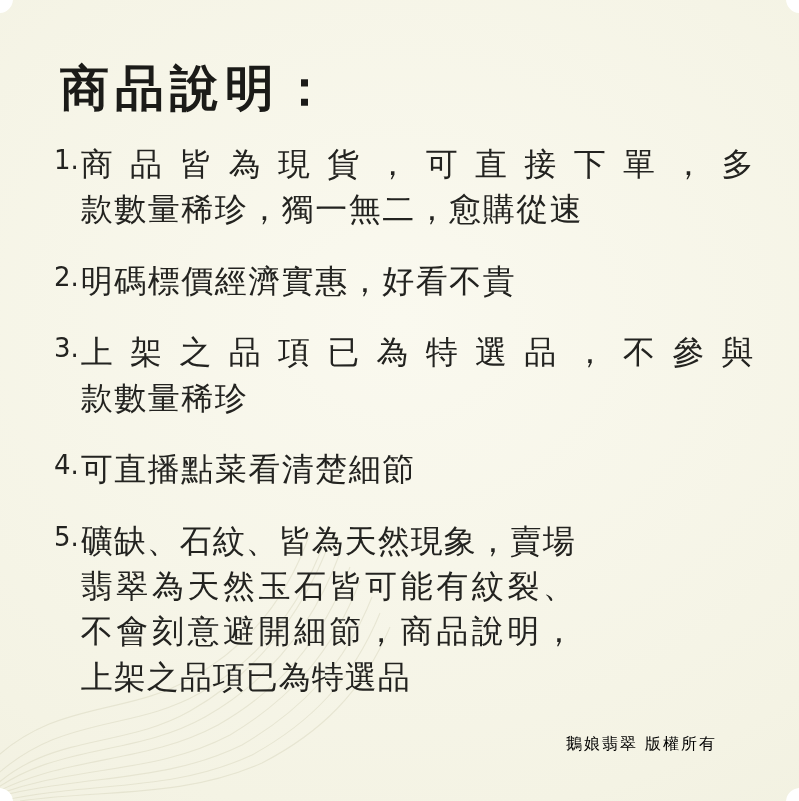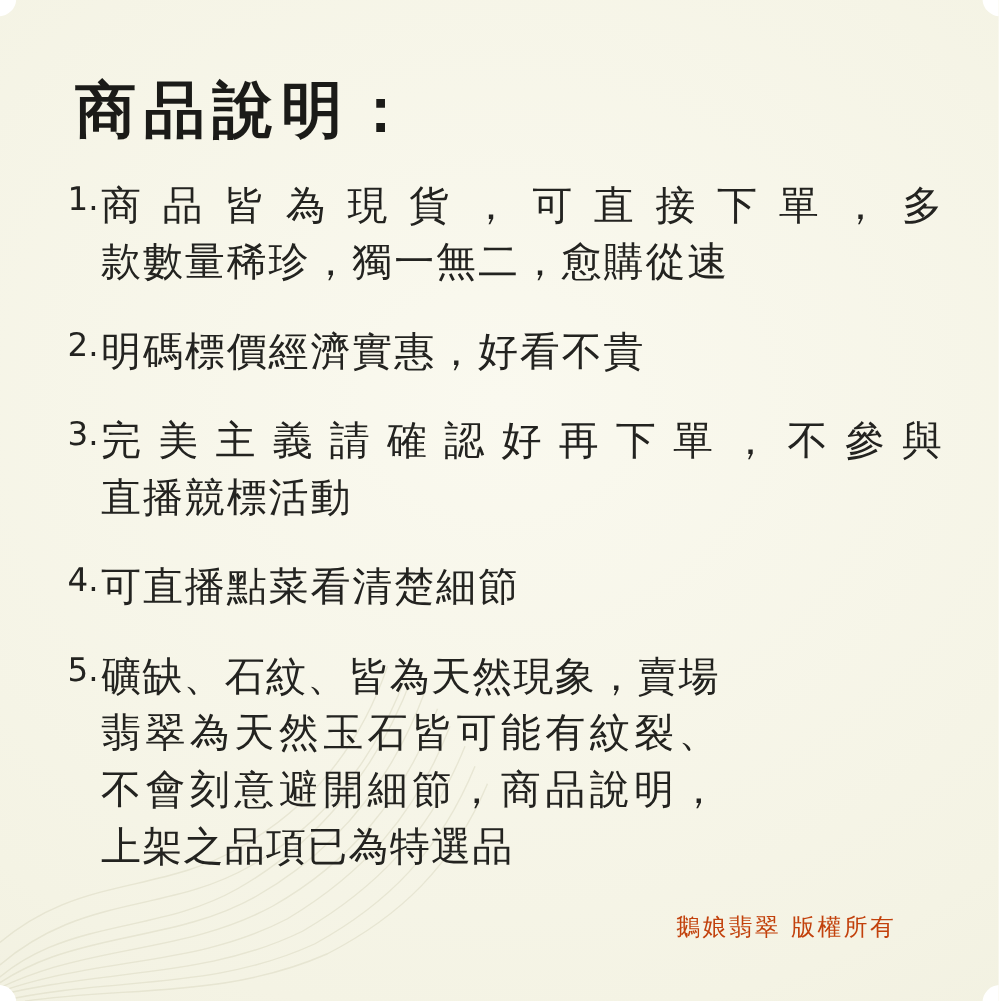--- a/index.html
+++ b/index.html
@@ -108,23 +108,23 @@
     text-align: justify;
     text-align-last: justify;
     text-justify: inter-character;
   }
   .item-5 .item-text > span.last { text-align-last: left; }
 
   .signature {
     position: absolute;
     right: 82px;
     bottom: 46px;
-    font-size: 19px;
+    font-size: 16px;
     letter-spacing: 2px;
-    color: #c2410c;
+    color: #000000;
     white-space: pre;
   }
 </style>
 </head>
 <body>
 
 <div class="canvas">
   <div class="paper-bg"></div>
 
   <svg class="swirls" viewBox="0 0 420 300" xmlns="http://www.w3.org/2000/svg">
@@ -155,22 +155,22 @@
     <div class="item spaced item-2">
       <span class="item-num">2.</span>
       <span class="item-text">
         <span>明碼標價經濟實惠，好看不貴</span>
       </span>
     </div>
 
     <div class="item spaced item-3">
       <span class="item-num">3.</span>
       <span class="item-text stretch">
-        <span>完美主義請確認好再下單，不參與</span>
-        <span class="last">直播競標活動</span>
+        <span>上架之品項已為特選品，不參與</span>
+        <span class="last">款數量稀珍</span>
       </span>
     </div>
 
     <div class="item spaced item-4">
       <span class="item-num">4.</span>
       <span class="item-text">
         <span>可直播點菜看清楚細節</span>
       </span>
     </div>
 

